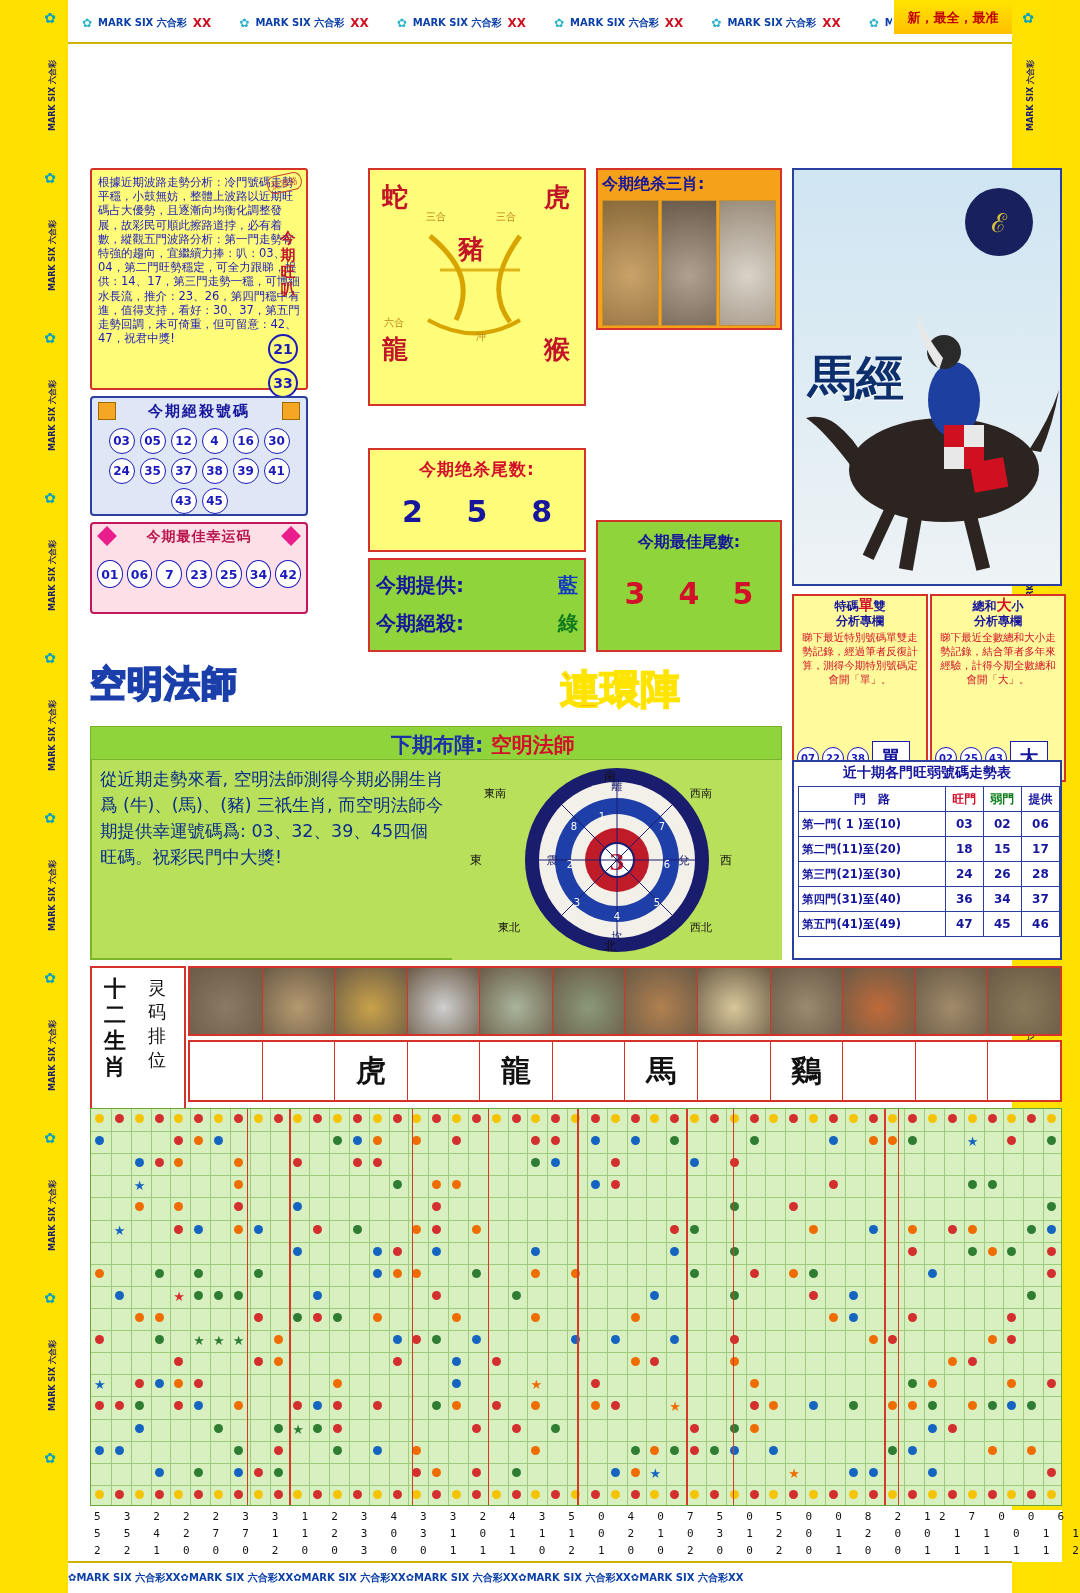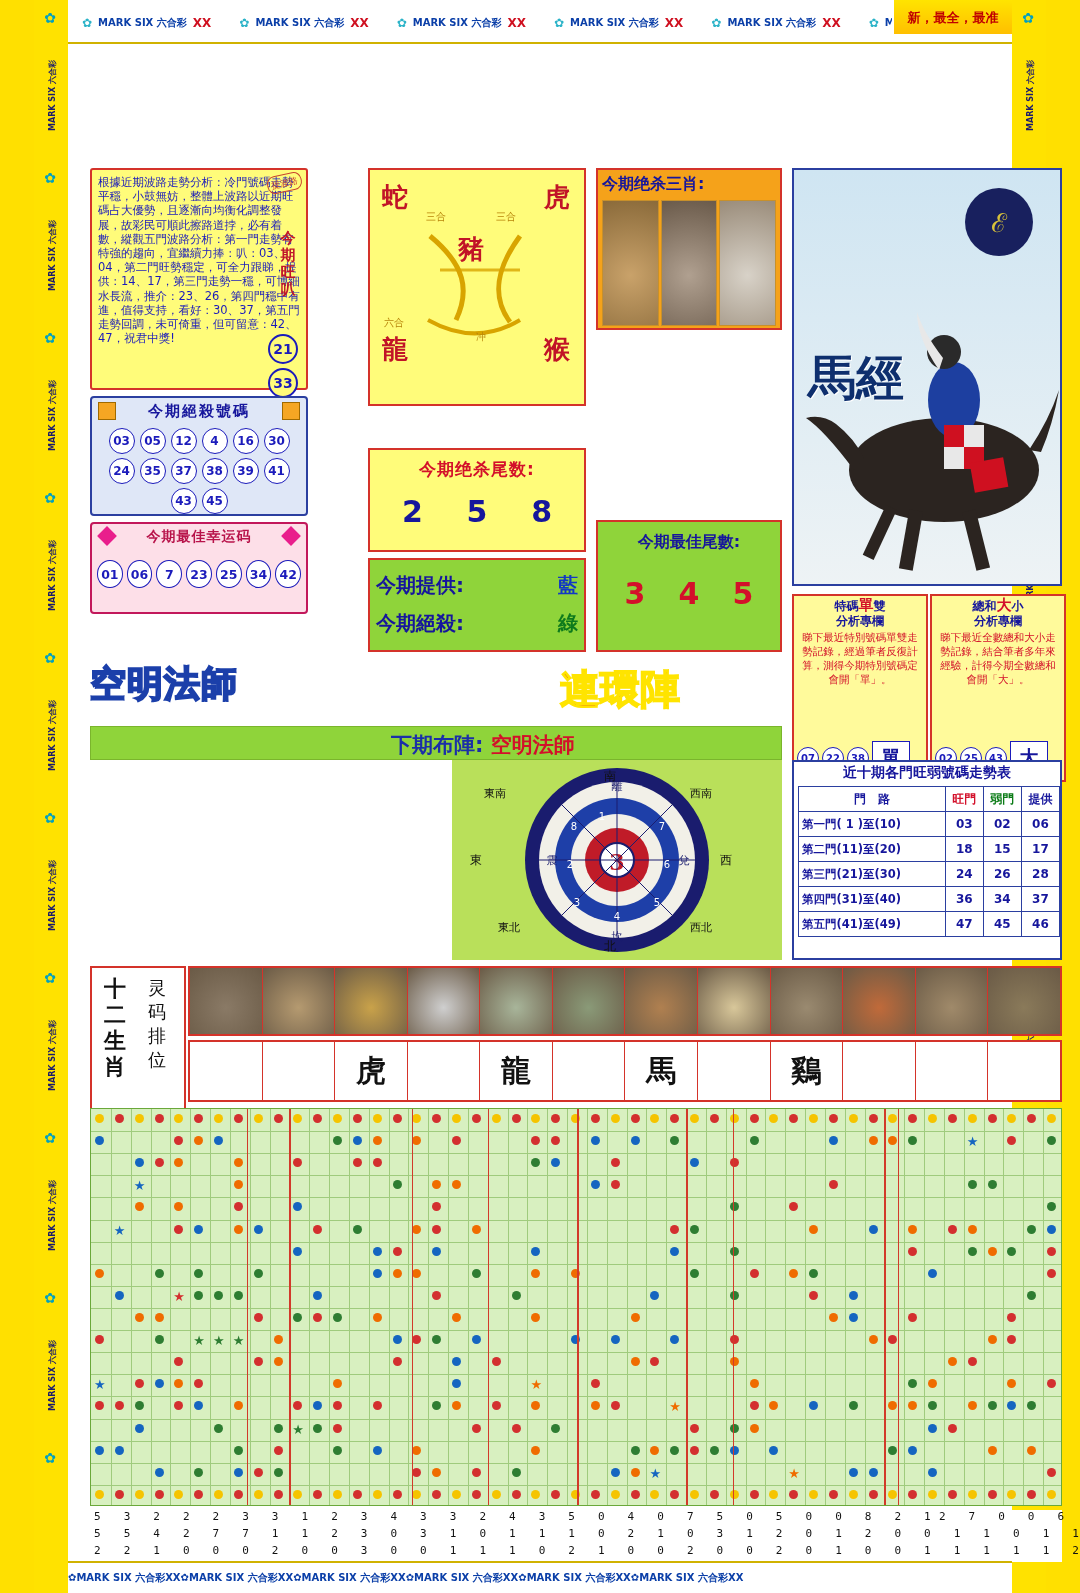--- a/index.html
+++ b/index.html
@@ -553,20 +553,21 @@
       <div class="t3">連環陣</div>
     </div>
 
     <div class="box" id="nextline">
       <div class="inner2">
         <span>下期布陣:</span>
         <span class="v">空明法師</span>
       </div>
     </div>
 
+    <div class="box" id="greenmain">從近期走勢來看, 空明法師測得今期必開生肖爲 (牛)、(馬)、(豬) 三祇生肖, 而空明法師今期提供幸運號碼爲: 03、32、39、45四個旺碼。祝彩民門中大獎!</div>
 
     <div class="box" id="wheel">
       <svg width="330" height="200">
         <circle cx="165" cy="100" r="92" fill="#1a1c6e"></circle>
         <circle cx="165" cy="100" r="78" fill="#f2f0e8"></circle>
         <circle cx="165" cy="100" r="62" fill="#1e3fa8"></circle>
         <circle cx="165" cy="100" r="46" fill="#f2f0e8"></circle>
         <circle cx="165" cy="100" r="32" fill="#c01b28"></circle>
         <circle cx="165" cy="100" r="17" fill="#ffffff" stroke="#1a1c6e" stroke-width="2"></circle>
         <text x="165" y="110" font-size="22" fill="#c01b28" text-anchor="middle" font-weight="bold" font-family="DejaVu Serif, serif">3</text>

